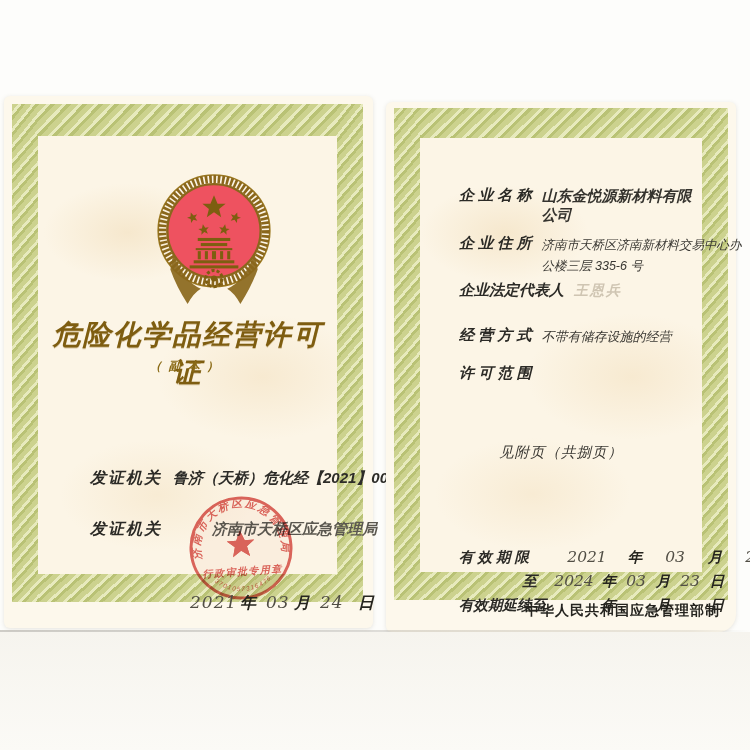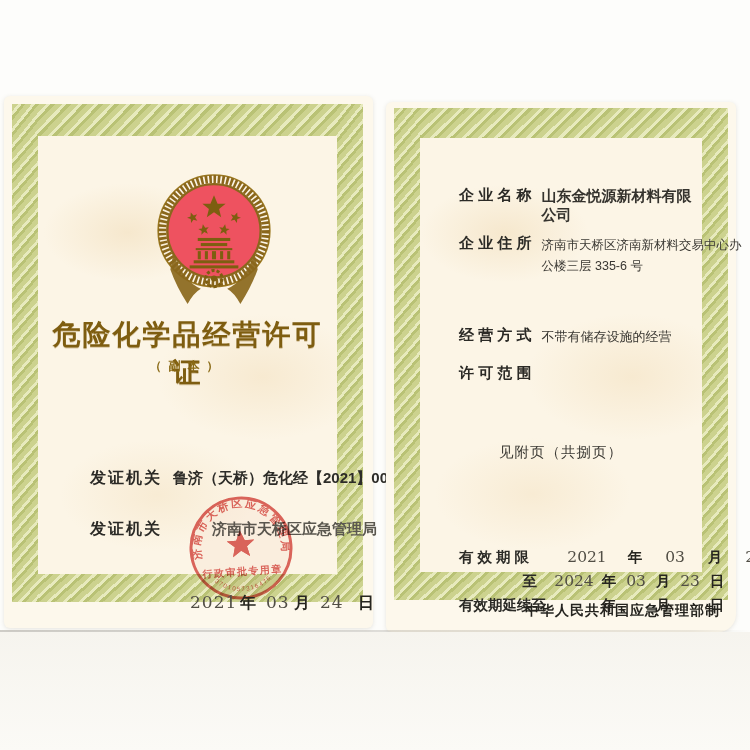--- a/index.html
+++ b/index.html
@@ -26,20 +26,21 @@
   }
   .frame-left{left:8px;right:10px;top:8px;bottom:26px;border-width:32px 26px 28px 26px;}
   .frame-right{left:8px;right:8px;top:6px;bottom:32px;border-width:30px 26px 28px 26px;}
   .inner{
     position:absolute;inset:0;
     background:
       radial-gradient(ellipse 120px 70px at 30% 22%, rgba(236,210,165,.38), transparent 70%),
       radial-gradient(ellipse 150px 90px at 75% 55%, rgba(236,208,160,.30), transparent 70%),
       radial-gradient(ellipse 140px 80px at 40% 82%, rgba(236,208,160,.26), transparent 70%),
       #fcf5e6;
+    font-style: italic;
   }
   .emblem{position:absolute;left:115px;top:38px;width:122px;height:134px;}
   .cert-title{
     position:absolute;left:0;top:180px;width:100%;
     text-align:center;font-size:28px;font-weight:700;letter-spacing:2px;
     color:#7e5d10;text-shadow:0 1px 0 rgba(150,115,40,.35);
   }
   .cert-subtitle{
     position:absolute;left:0;top:222px;width:100%;
     text-align:center;font-size:12px;font-weight:700;letter-spacing:7px;
@@ -164,20 +165,24 @@
       <div class="rrow" style="top:48px;">
         <span class="lab">企 业 名 称</span>
         <span class="val" style="font-size:15px;font-weight:600;color:#35332e;">山东金悦源新材料有限公司</span>
       </div>
 
       <div class="rrow" style="top:96px;">
         <span class="lab">企 业 住 所</span>
         <span class="val addr-val">济南市天桥区济南新材料交易中心办公楼三层 335-6 号</span>
       </div>
 
+      <div class="rrow" style="top:143px;">
+        <span class="lab">企业法定代表人</span>
+        <span class="val faded-name">王恩兵</span>
+      </div>
 
       <div class="rrow" style="top:188px;">
         <span class="lab">经 营 方 式</span>
         <span class="val" style="font-size:13px;padding-top:2px;">不带有储存设施的经营</span>
       </div>
 
       <div class="rrow" style="top:226px;">
         <span class="lab">许 可 范 围</span>
         <span class="val"></span>
       </div>

